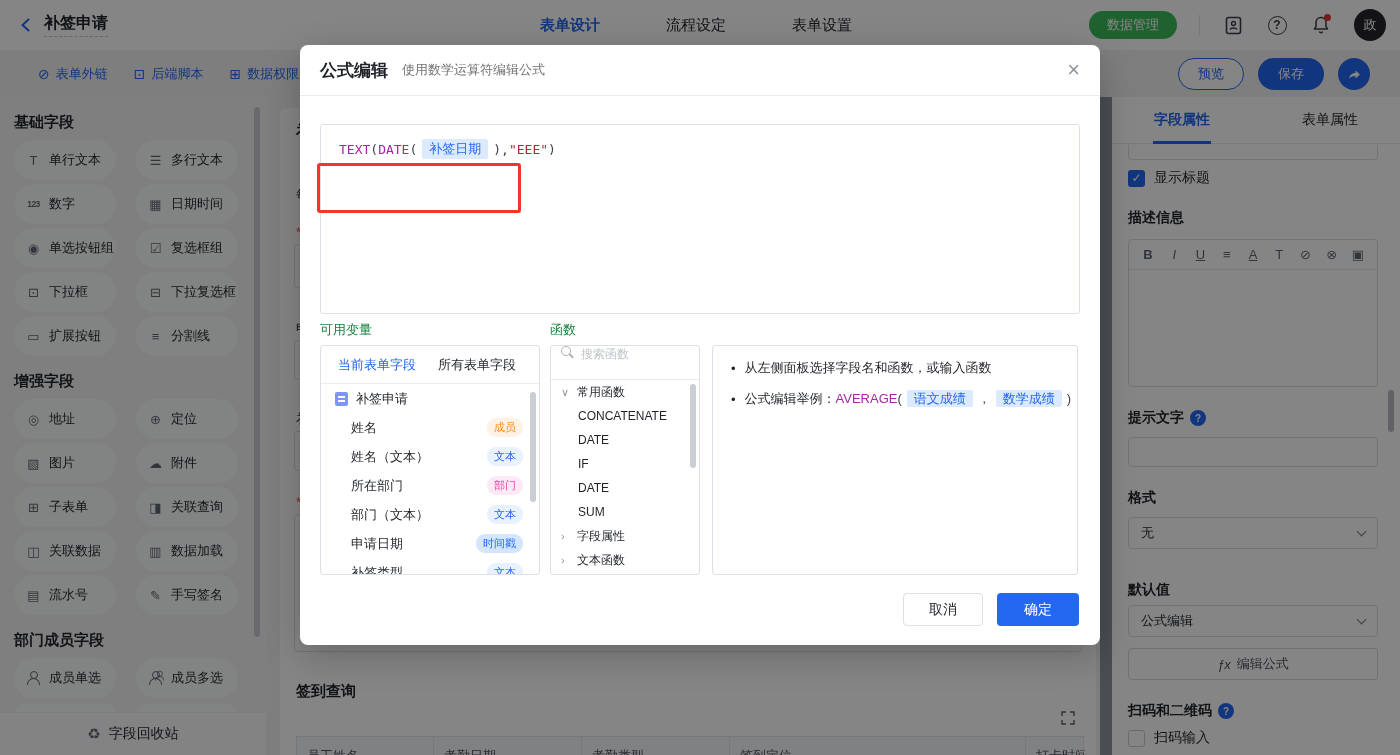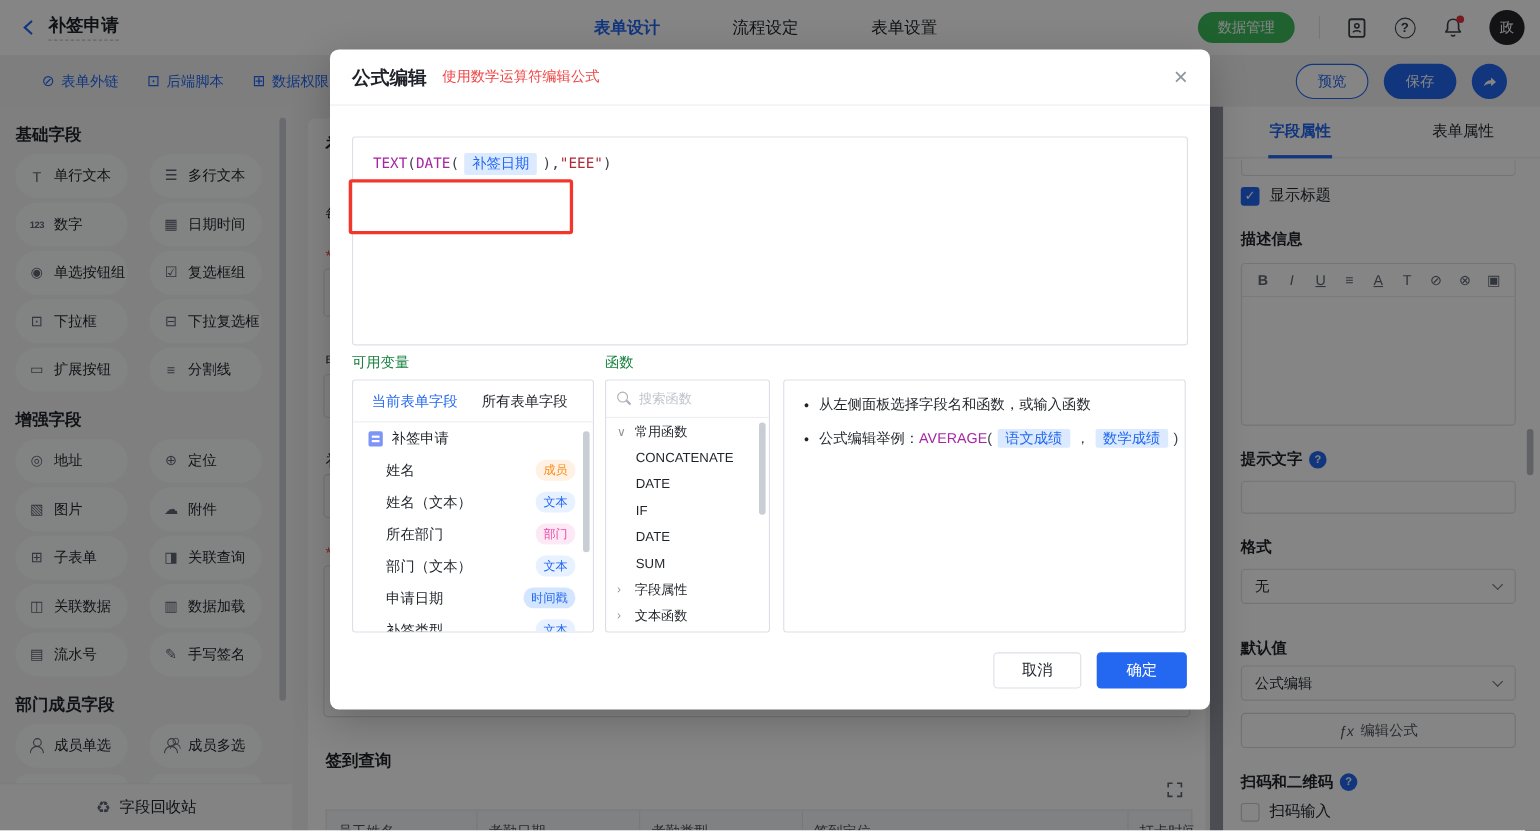--- a/index.html
+++ b/index.html
@@ -115,21 +115,21 @@
           display:flex;align-items:center;justify-content:center;gap:6px;font-family:inherit}
   .fx-g{font-style:italic;font-size:13px}
   .props-scroll{position:absolute;left:276px;top:293px;width:6px;height:42px;border-radius:3px;background:#b9bdc4}
 
   
   .overlay{position:absolute;inset:0;background:rgba(0,0,0,.48);z-index:50}
   .modal{position:absolute;left:300px;top:45px;width:800px;height:600px;background:#fff;border-radius:8px;
          z-index:100;box-shadow:0 10px 36px rgba(0,0,0,.22)}
   .m-head{height:51px;display:flex;align-items:center;padding:0 20px;border-bottom:1px solid #ebedf0}
   .m-title{font-size:17px;font-weight:700}
-  .m-sub{font-size:13px;color:#ef4444;margin-left:14px}
+  .m-sub{font-size:13px;color:#737373;margin-left:14px}
   .m-close{margin-left:auto;font-size:22px;color:#8f959e;cursor:pointer;line-height:1}
   .editor{position:absolute;left:20px;top:79px;width:760px;height:190px;border:1px solid #dcdfe6;
           border-radius:3px;overflow:hidden;background:#fff}
   .ed-head{height:42px;background:#e9f3fe;display:flex;align-items:center;gap:10px;padding:0 18px;font-size:14px}
   .ed-body{padding:14px 18px;font-family:"DejaVu Sans Mono",monospace;font-size:13px;display:flex;
            align-items:center;flex-wrap:wrap}
   .red-box{position:absolute;left:17px;top:118px;width:204px;height:50px;border:3px solid var(--annotation);
            border-radius:3px;z-index:5;pointer-events:none}
   .tok-kw{color:var(--keyword)}
   .tok-p{color:#3d434b}
@@ -150,21 +150,21 @@
   .doc-ic{width:13px;height:14px;background:#7d96f5;border-radius:2px;position:relative;margin-right:8px;flex:none}
   .doc-ic::after{content:"";position:absolute;left:3px;top:4px;width:7px;height:2px;background:#fff;
                  box-shadow:0 4px 0 #fff}
   .badge{font-size:11px;padding:2px 7px;border-radius:9px;margin-right:2px;white-space:nowrap}
   .badge.orange{color:var(--b-or-t);background:var(--b-or-b)}
   .badge.blue{color:var(--accent);background:var(--b-bl-b)}
   .badge.magenta{color:var(--b-mg-t);background:var(--b-mg-b)}
   .badge.blue-strong{color:var(--accent);background:var(--b-ts-b)}
   .pane-scroll{position:absolute;width:6px;border-radius:3px;background:#c9cdd4}
   .fn-pane{left:250px;width:150px}
-  .fn-search{height:34px;display:flex;align-items:center;gap:7px;padding:0 10px;border-bottom:1px solid #ebedf0}
+  .fn-search{height:34px;display:flex;gap:7px;padding:0 10px;border-bottom:1px solid #ebedf0}
   .search-ic{position:relative;width:13px;height:13px;flex:none}
   .search-ic::before{content:"";position:absolute;left:0;top:0;width:8px;height:8px;
                      border:1.5px solid #aab0b8;border-radius:50%}
   .search-ic::after{content:"";position:absolute;left:8px;top:9px;width:5px;height:1.5px;
                     background:#aab0b8;transform:rotate(45deg)}
   .fn-ph{font-size:12px;color:#bfc4cc}
   .fnrow{height:24px;display:flex;align-items:center;font-size:12px;cursor:pointer}
   .fnrow.group{padding-left:10px;gap:6px}
   .fnrow.item{padding-left:27px}
   .fn-ch{color:#8f959e;font-size:11px;width:10px;display:inline-block}

